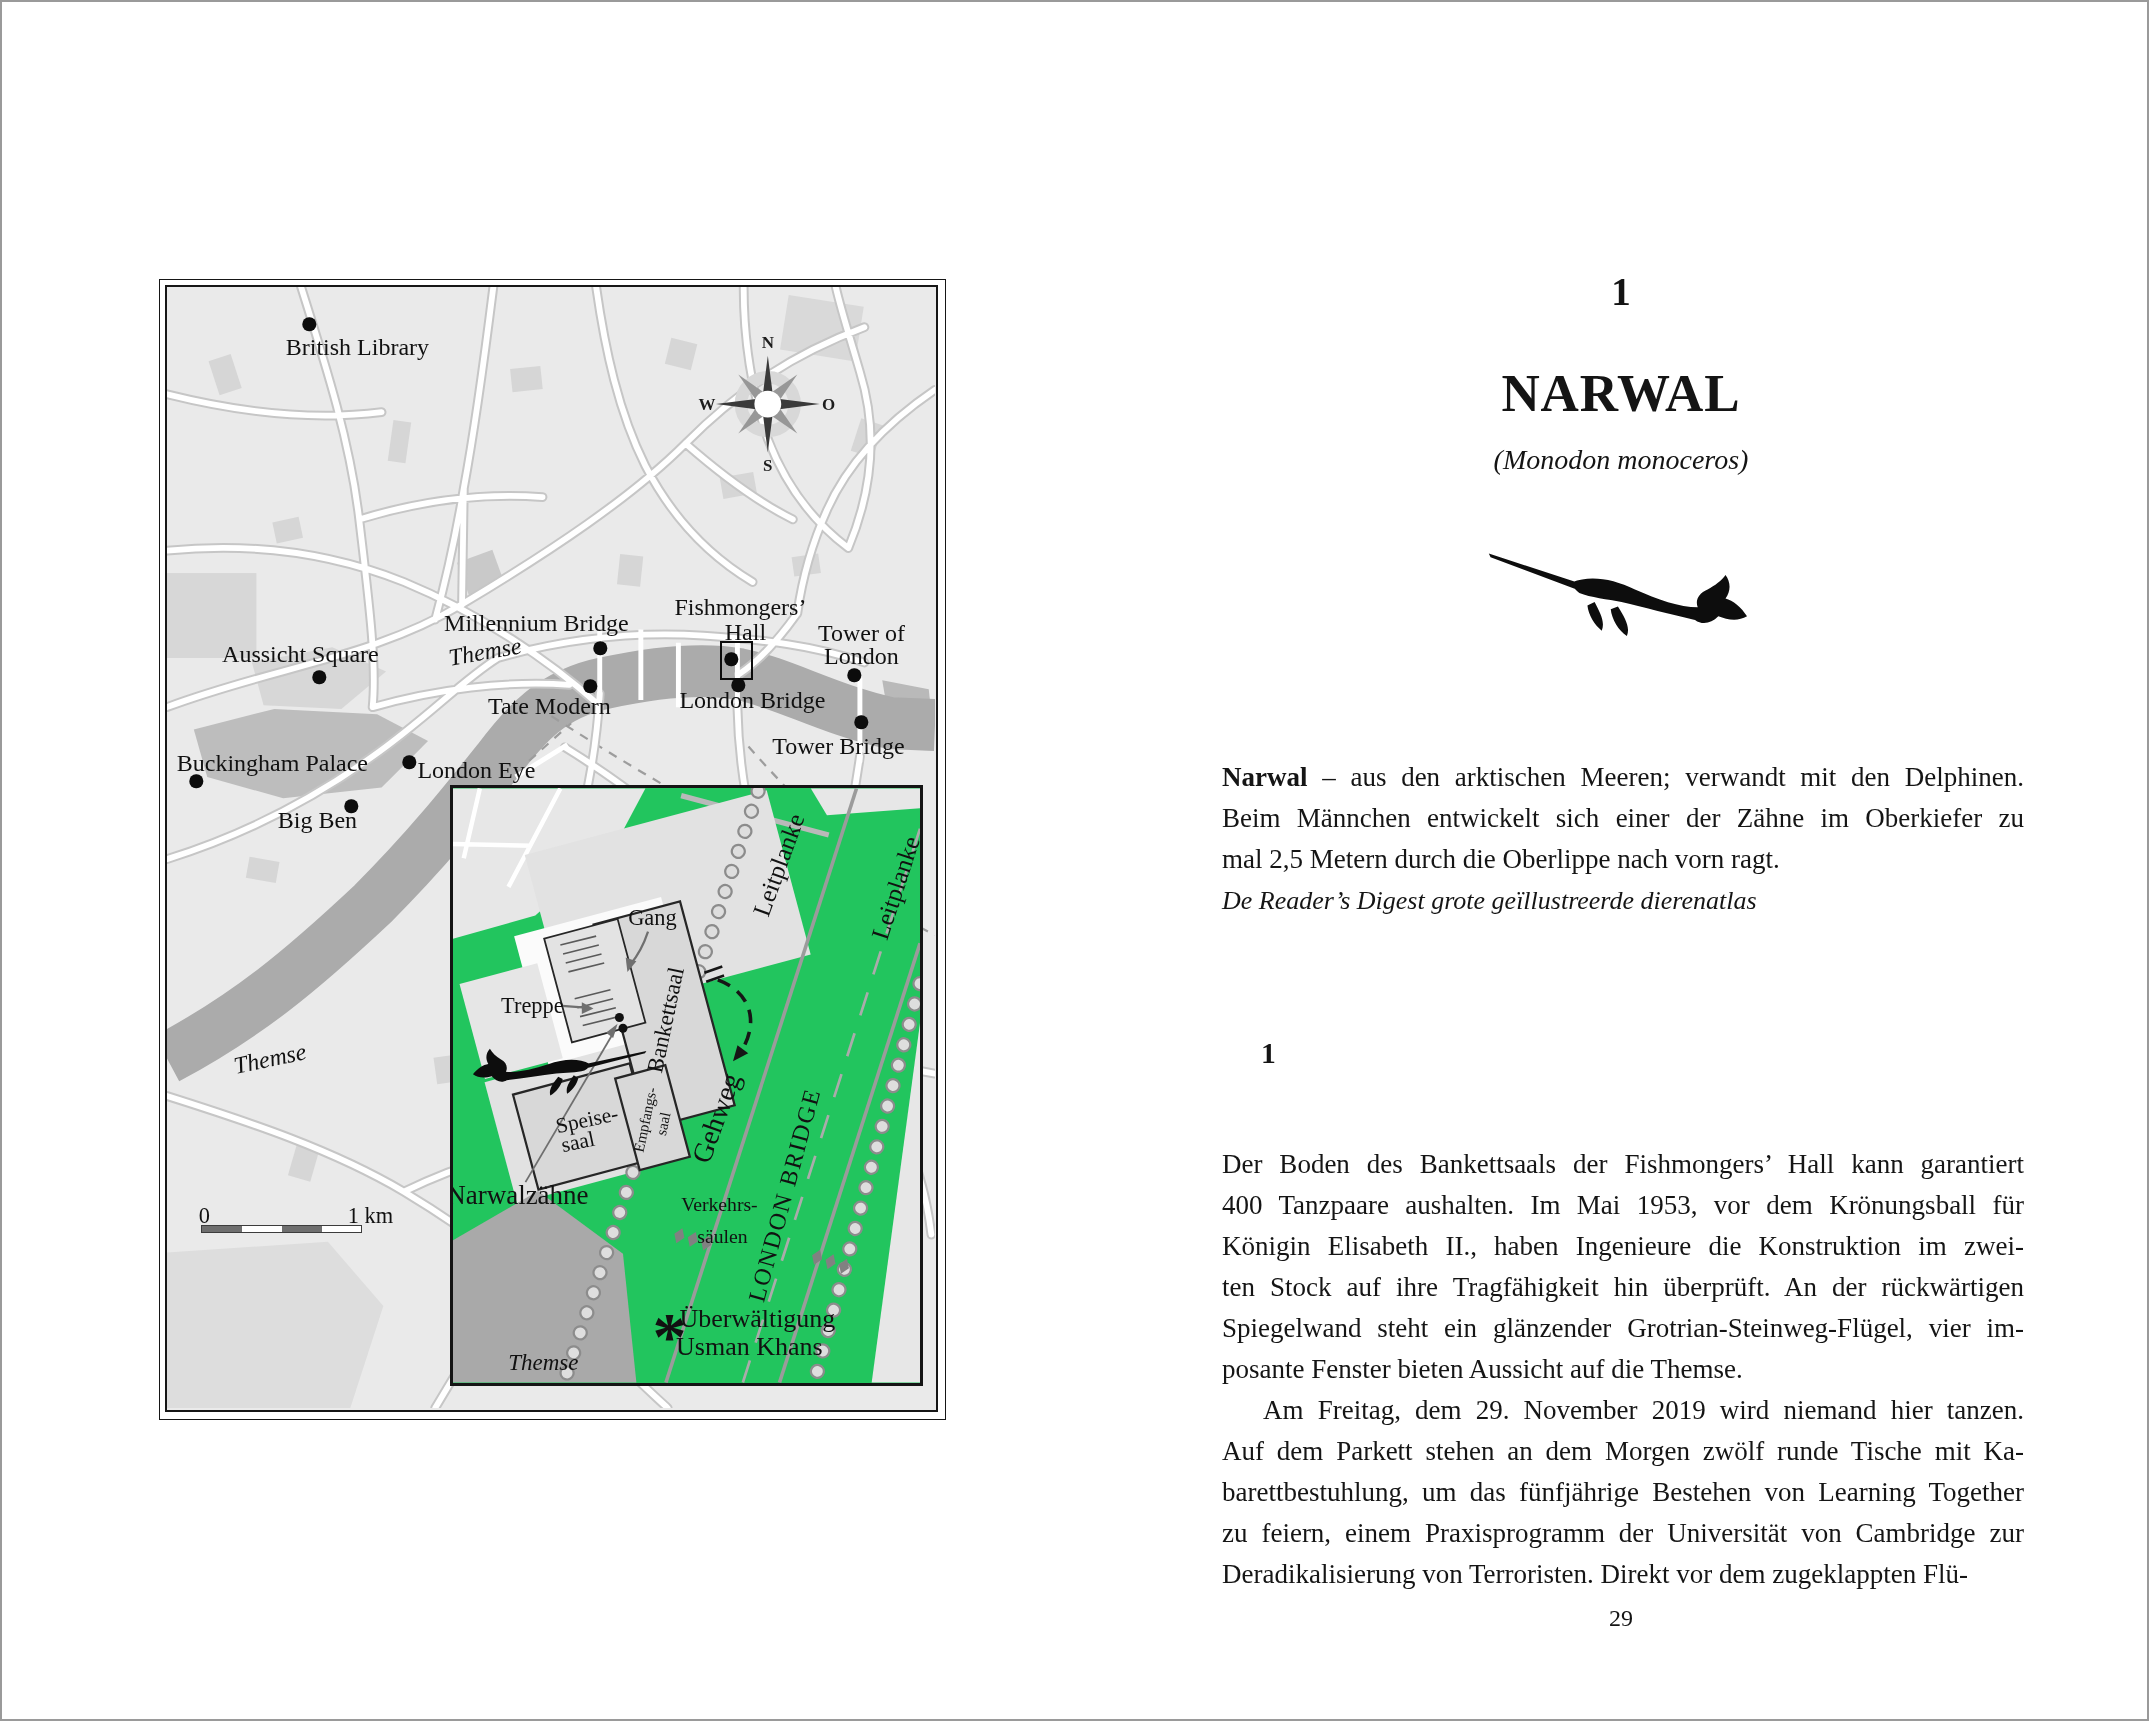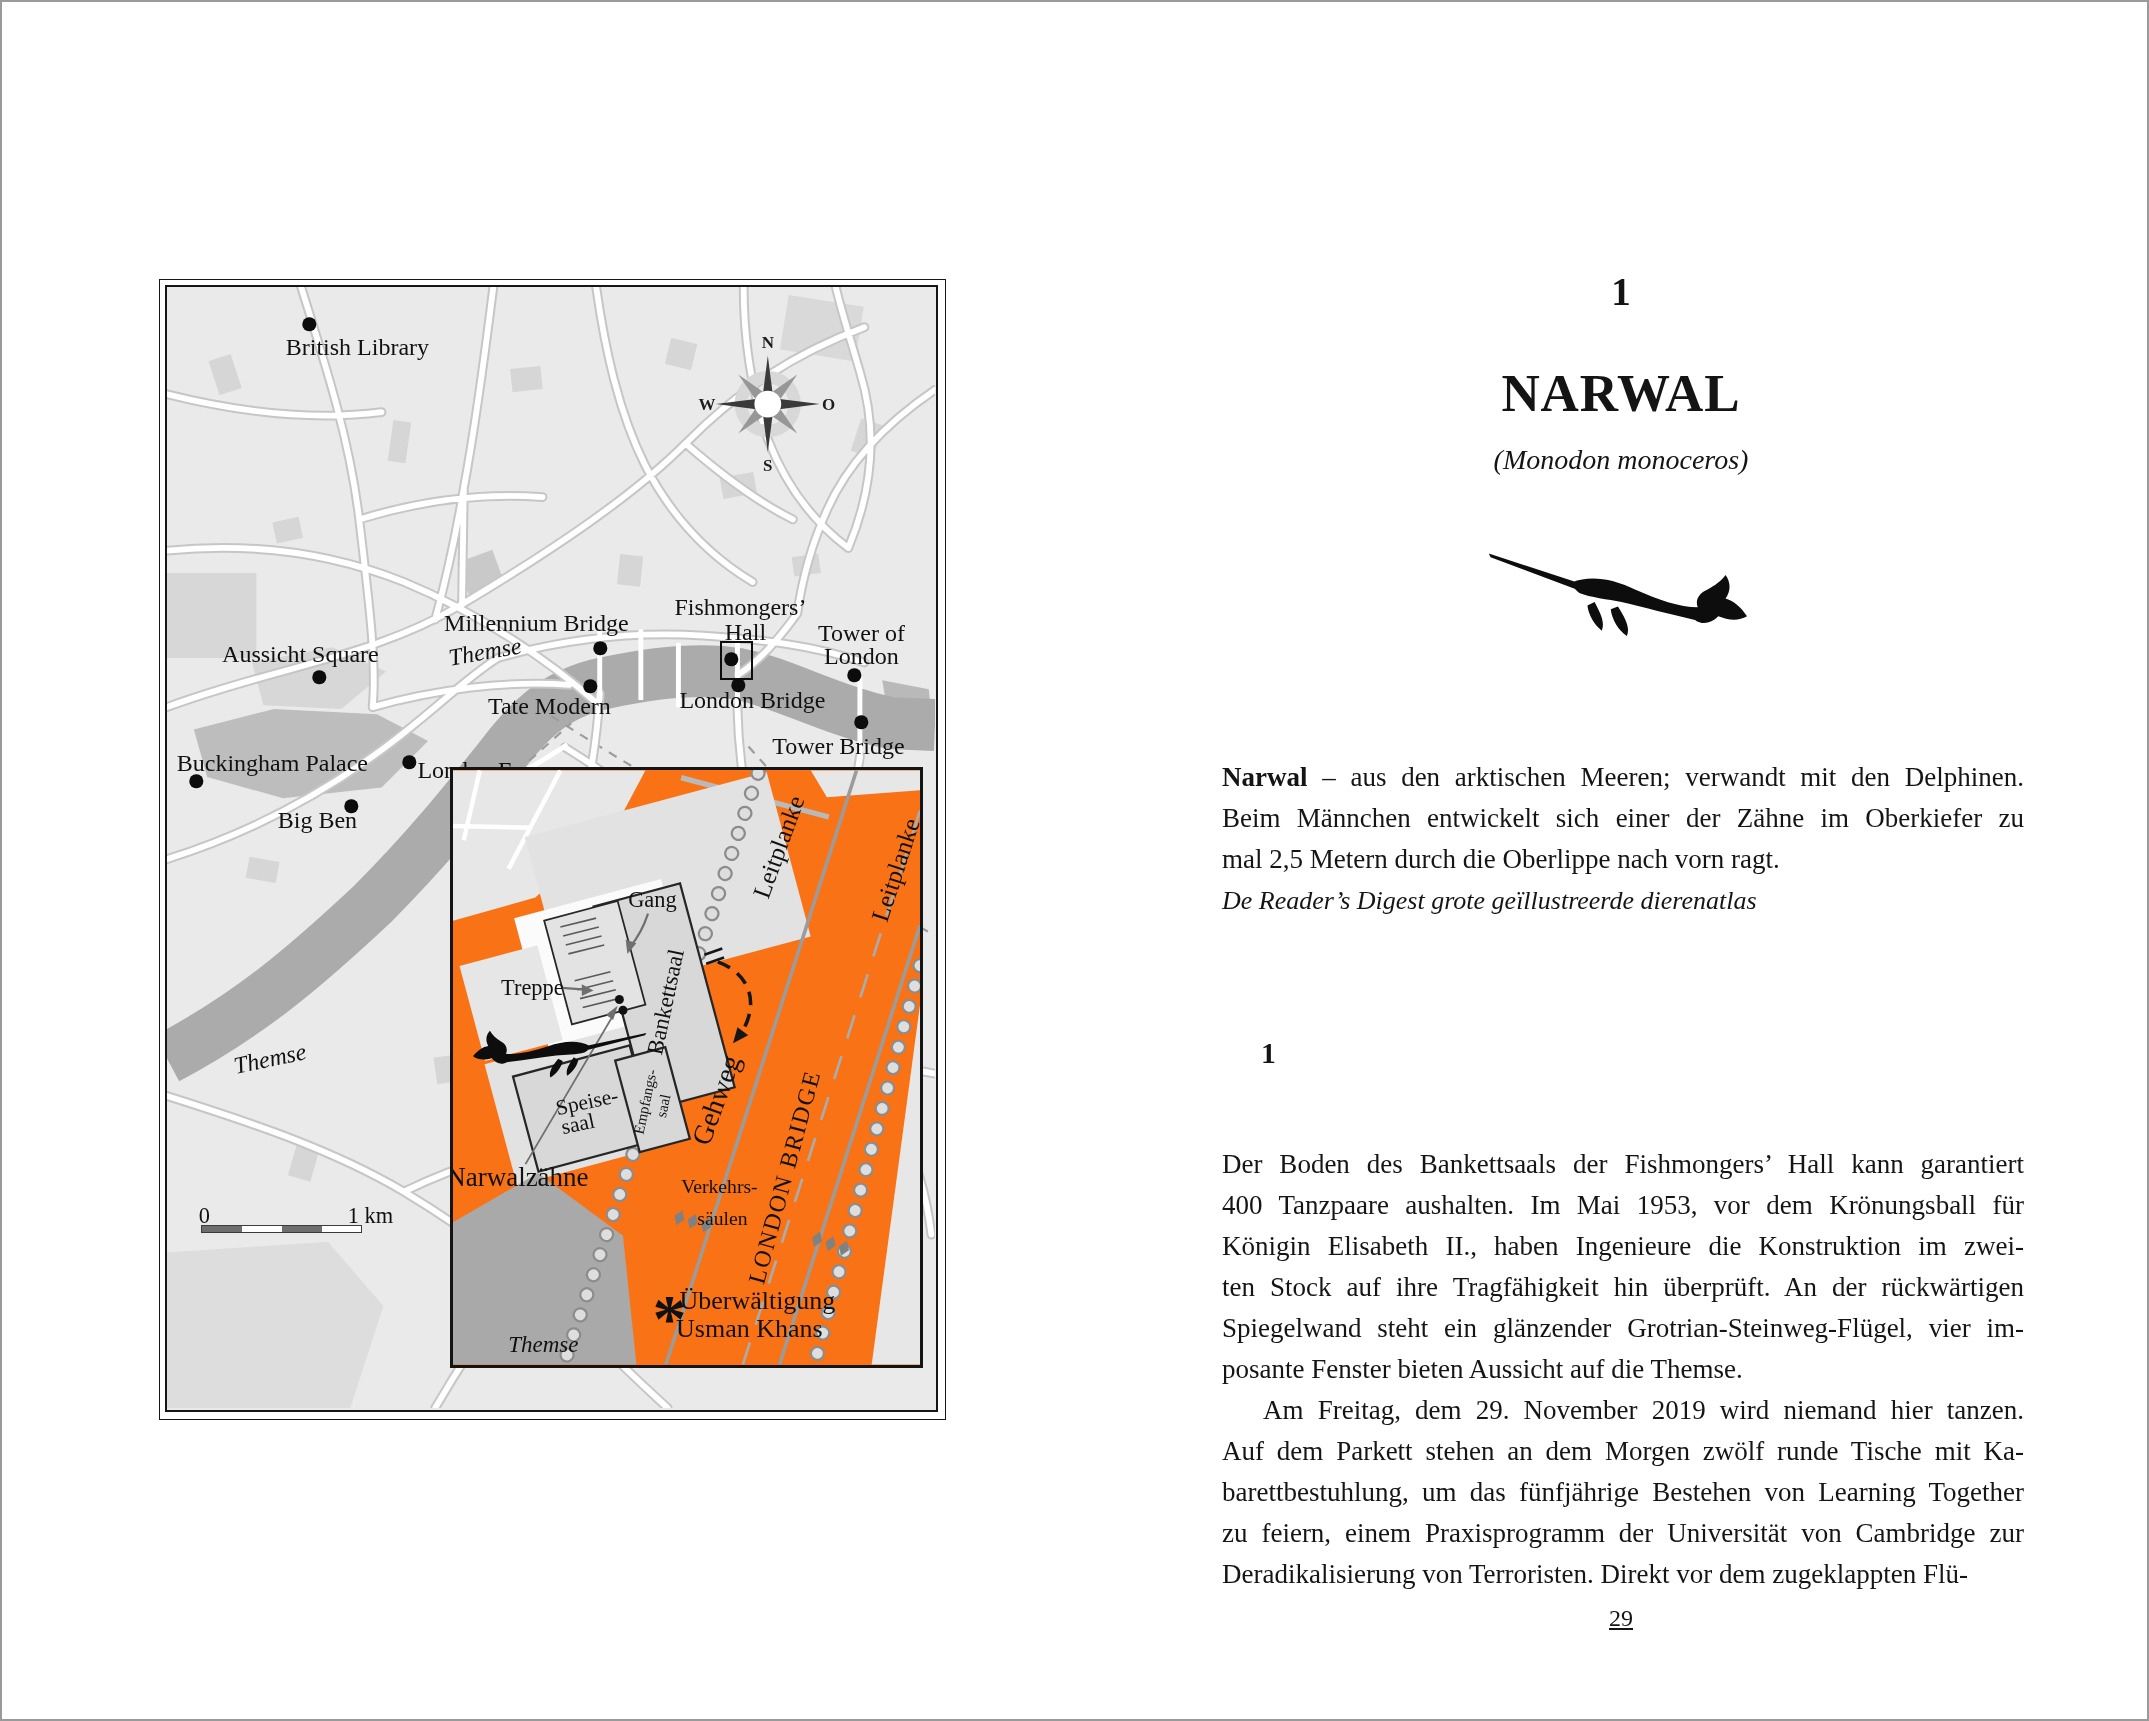--- a/index.html
+++ b/index.html
@@ -12,21 +12,21 @@
   .map-svg{position:absolute;left:0;top:0;width:768px;height:1121px;}
   .maplabel{position:absolute;white-space:nowrap;font-size:24px;color:#111;transform:translate(-50%,-50%);line-height:1.04;text-align:center;z-index:5;}
   .maplabel.it{font-style:italic;}
   .dot{position:absolute;width:13.4px;height:13.4px;border-radius:50%;background:#0c0c0c;transform:translate(-50%,-50%);z-index:4;}
   .poi-rect{position:absolute;border:2.7px solid #0c0c0c;background:transparent;z-index:3;}
   .scalebar{position:absolute;display:flex;border:0.9px solid #3c3c3c;box-sizing:border-box;z-index:5;}
   .scalebar span{flex:1 1 0;}
   .sb-d{background:#6e6e6e;}
   .sb-l{background:#ffffff;}
   
-  .inset{position:absolute;left:283px;top:480px;width:467px;height:595px;border:3.6px solid #141414;box-sizing:content-box;background:#f97316;overflow:hidden;z-index:10;}
+  .inset{position:absolute;left:283px;top:498px;width:467px;height:595px;border:3.6px solid #141414;box-sizing:content-box;background:#22c55e;overflow:hidden;z-index:10;}
   .inset .maplabel{font-size:22.4px;}
   
   .rp-center{position:absolute;transform:translateX(-50%);text-align:center;white-space:nowrap;}
   .chapter-num{font-size:39px;font-weight:bold;}
   .chap-title{font-size:53px;font-weight:bold;letter-spacing:0.9px;}
   .chap-sub{font-size:28px;font-style:italic;}
   .textblock{position:absolute;left:1222px;width:802px;font-size:27px;line-height:41px;color:#151515;}
   .tline{text-align:justify;text-align-last:justify;white-space:normal;}
   .tline-last{text-align-last:left;}
   .attribution{font-style:italic;font-size:26px;}
@@ -267,14 +267,14 @@
     </div>
   <div class="indent-first">
       <div class="tline">Am Freitag, dem 29. November 2019 wird niemand hier tanzen.</div>
       <div class="tline">Auf dem Parkett stehen an dem Morgen zwölf runde Tische mit Ka-</div>
       <div class="tline">barettbestuhlung, um das fünfjährige Bestehen von Learning Together</div>
       <div class="tline">zu feiern, einem Praxisprogramm der Universität von Cambridge zur</div>
       <div class="tline tline-last">Deradikalisierung von Terroristen. Direkt vor dem zugeklappten Flü-</div>
     </div>
 </div>
 
-<div class="rp-center pagenum" style="left:1621px;top:1605px;text-decoration:underline;">29</div>
+<div class="rp-center pagenum" style="left:1621px;top:1605px;">29</div>
 
 
 </body></html>

